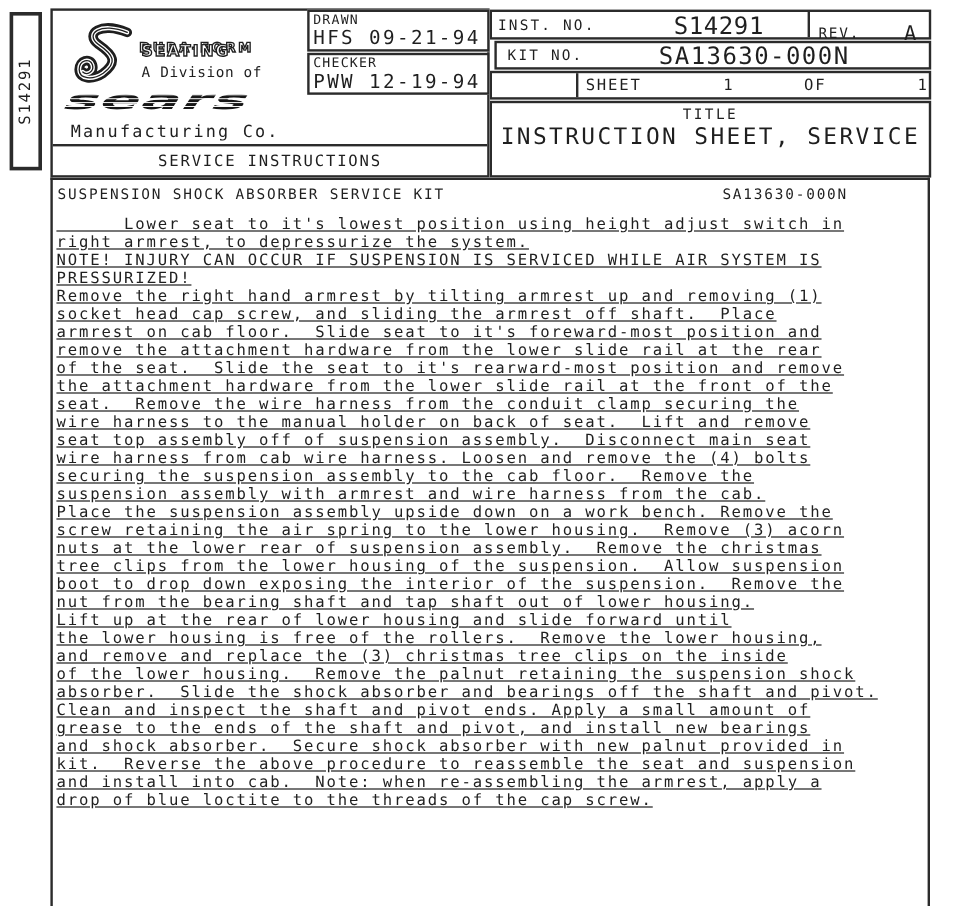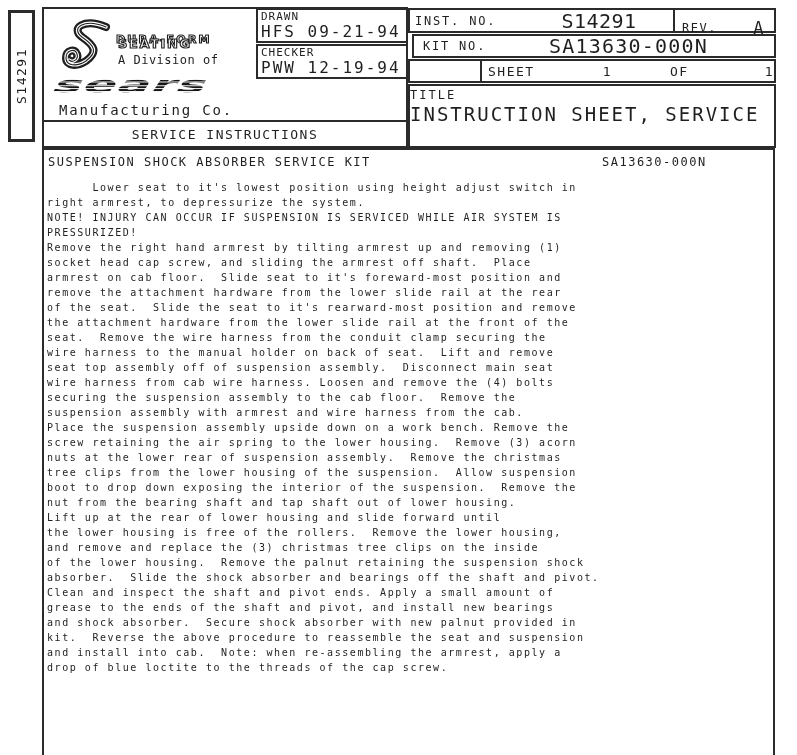--- a/index.html
+++ b/index.html
@@ -57,32 +57,32 @@
   
   #sheet-row{left:408px;top:59px;width:368px;height:24px;display:flex;}
   #sheet-empty{width:180px;height:100%;}
   #sheet-cell{flex:1;height:100%;border-left:2.5px solid #2b2b2b;display:flex;align-items:center;font-size:13px;letter-spacing:1.5px;box-sizing:border-box;gap:40px;}
   #sheet-cell .s1{margin-left:6px;}
   #sheet-cell .s2{margin-left:28px;}
   #sheet-cell .s3{margin-left:18px;}
   #sheet-cell .s4{margin-left:36px;}
 
   
-  #title-box{left:408px;top:84px;width:368px;height:64px;text-align:left;}
+  #title-box{left:408px;top:84px;width:368px;height:64px;text-align:center;}
   #title-label{display:block;margin-top:2px;font-size:12px;letter-spacing:2px;}
   #title-line1{display:block;margin-top:1px;font-size:19px;letter-spacing:2px;white-space:nowrap;}
   #title-line2{display:block;margin-top:0px;font-size:16px;letter-spacing:2px;white-space:nowrap;}
 
   
   #content-box{left:42px;top:148px;width:733px;height:607px;border-top-width:2.5px;border-bottom:none;}
   #content-header-left{position:absolute;left:4px;top:5px;font-size:12px;letter-spacing:1.5px;}
   #content-header-right{position:absolute;left:558px;top:5px;font-size:12px;letter-spacing:1.5px;}
   #body-text{
     position:absolute;left:3px;top:30px;
-    white-space:pre;font-size:10px;letter-spacing:1.55px;line-height:15px;
+    white-space:pre;font-size:13px;letter-spacing:1.55px;line-height:15px;text-decoration:underline;
   }
 </style>
 </head>
 <body>
 
 <div id="page">
 
   <div id="tab" class="box">
     <span>S14291</span>
   </div>

